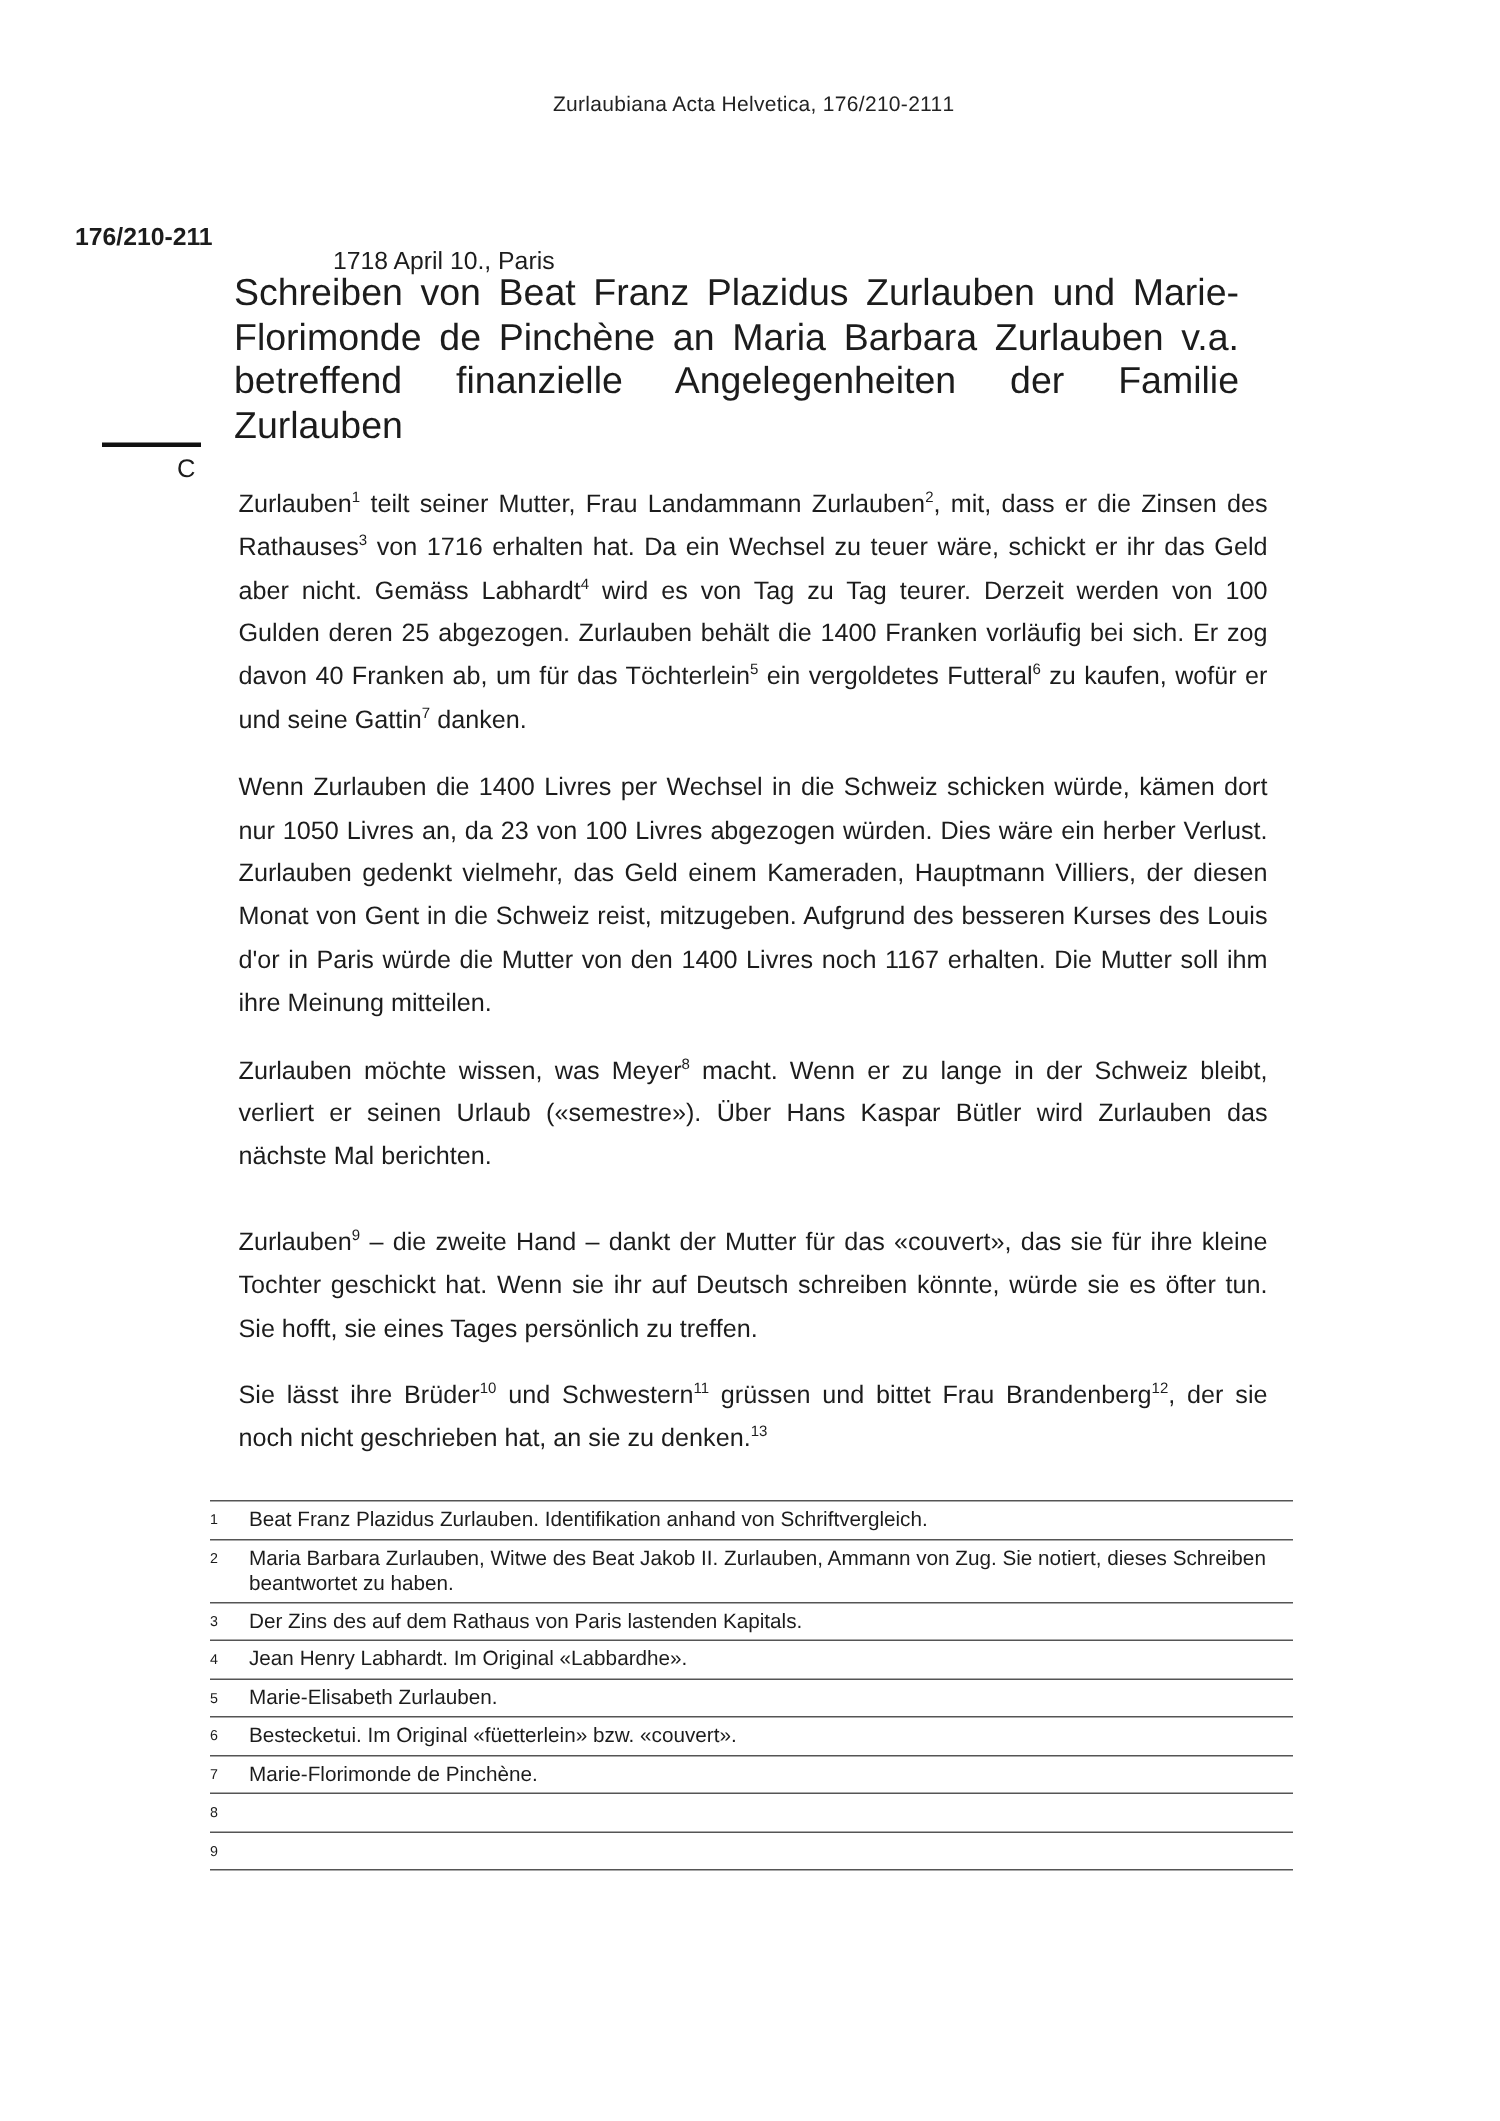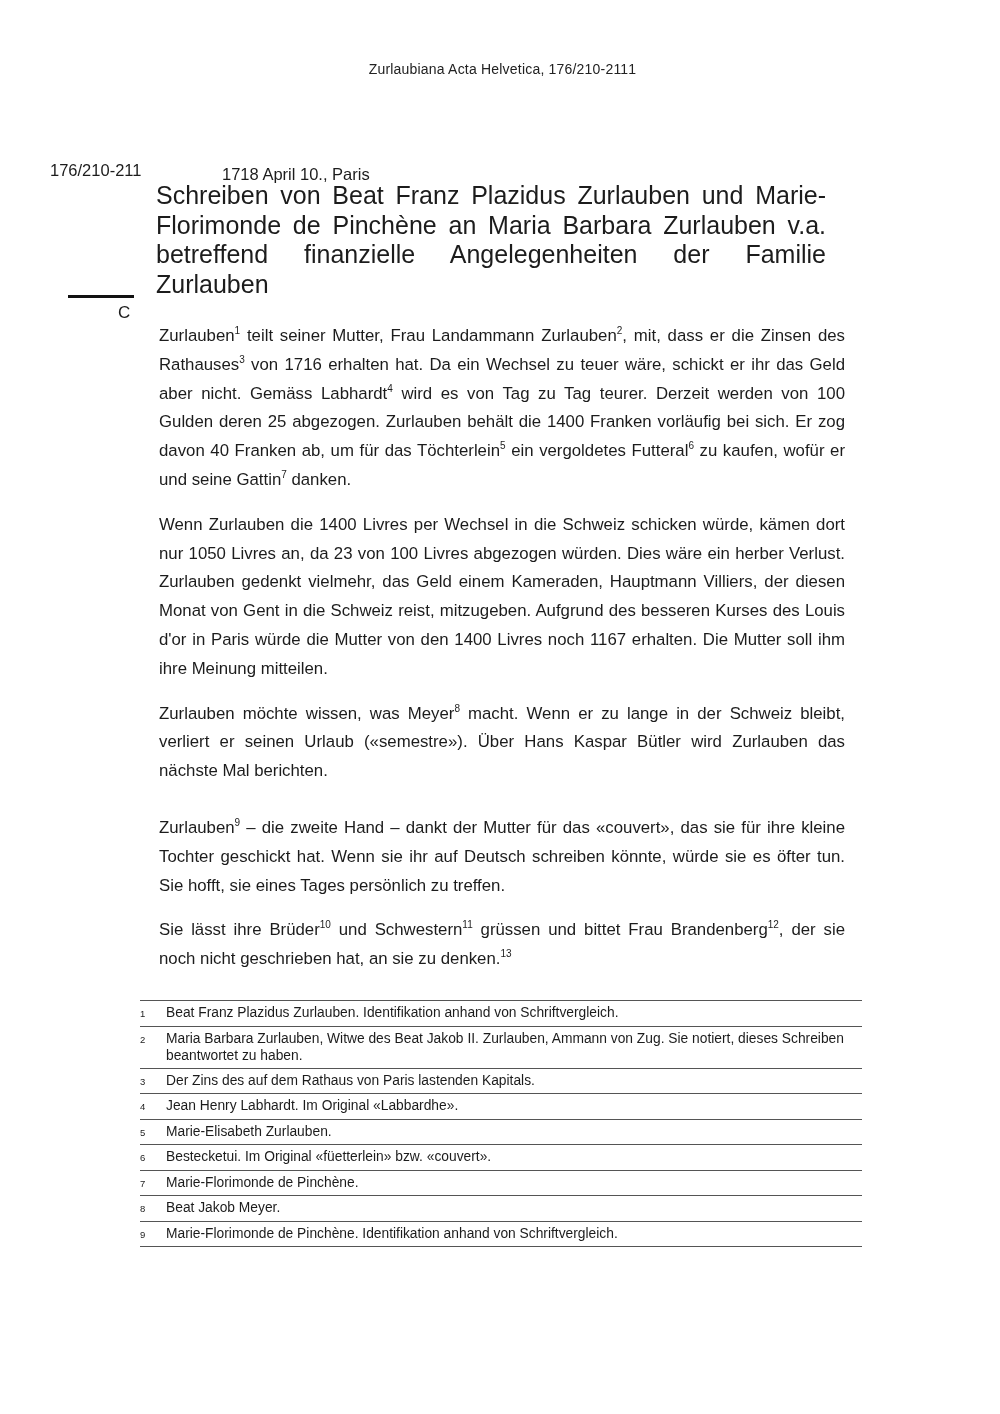--- a/index.html
+++ b/index.html
@@ -30,22 +30,22 @@
 
   .doc-line {
     position: absolute;
     top: 149px;
     left: 50px;
     height: 22px;
     font-size: 16.5px;
   }
   .doc-number {
     position: absolute;
-    left: 0; top: 12px;
-    font-weight: normal;
+    left: 0; top: 0;
+    font-weight: bold;
     white-space: nowrap;
   }
   .doc-date {
     position: absolute;
     left: 172px; top: 16px;
     white-space: nowrap;
   }
 
   .doc-title {
     position: absolute;
@@ -164,21 +164,19 @@
       <div class="footnote-row">
         <span class="footnote-num">6</span>
         <span class="footnote-text">Bestecketui. Im Original «füetterlein» bzw. «couvert».</span>
       </div>
       <div class="footnote-row">
         <span class="footnote-num">7</span>
         <span class="footnote-text">Marie-Florimonde de Pinchène.</span>
       </div>
       <div class="footnote-row">
         <span class="footnote-num">8</span>
-        <span class="footnote-text">Beat Jakob Meyer.</span>
       </div>
       <div class="footnote-row">
         <span class="footnote-num">9</span>
-        <span class="footnote-text">Marie-Florimonde de Pinchène. Identifikation anhand von Schriftvergleich.</span>
       </div>
     </div>
 
 </div>
 
 </body></html>

